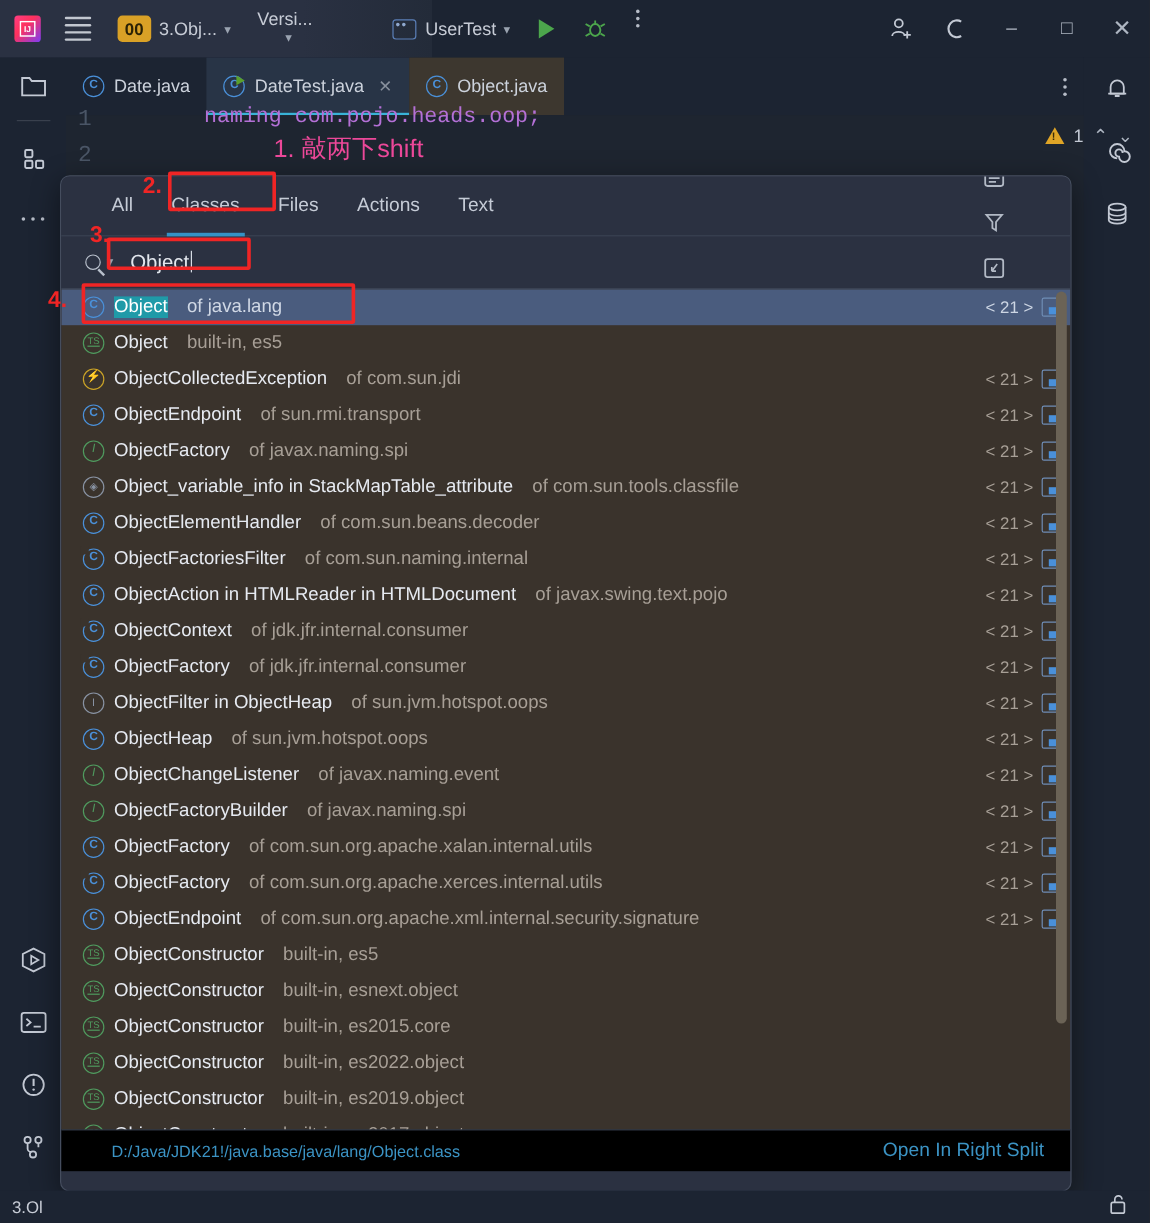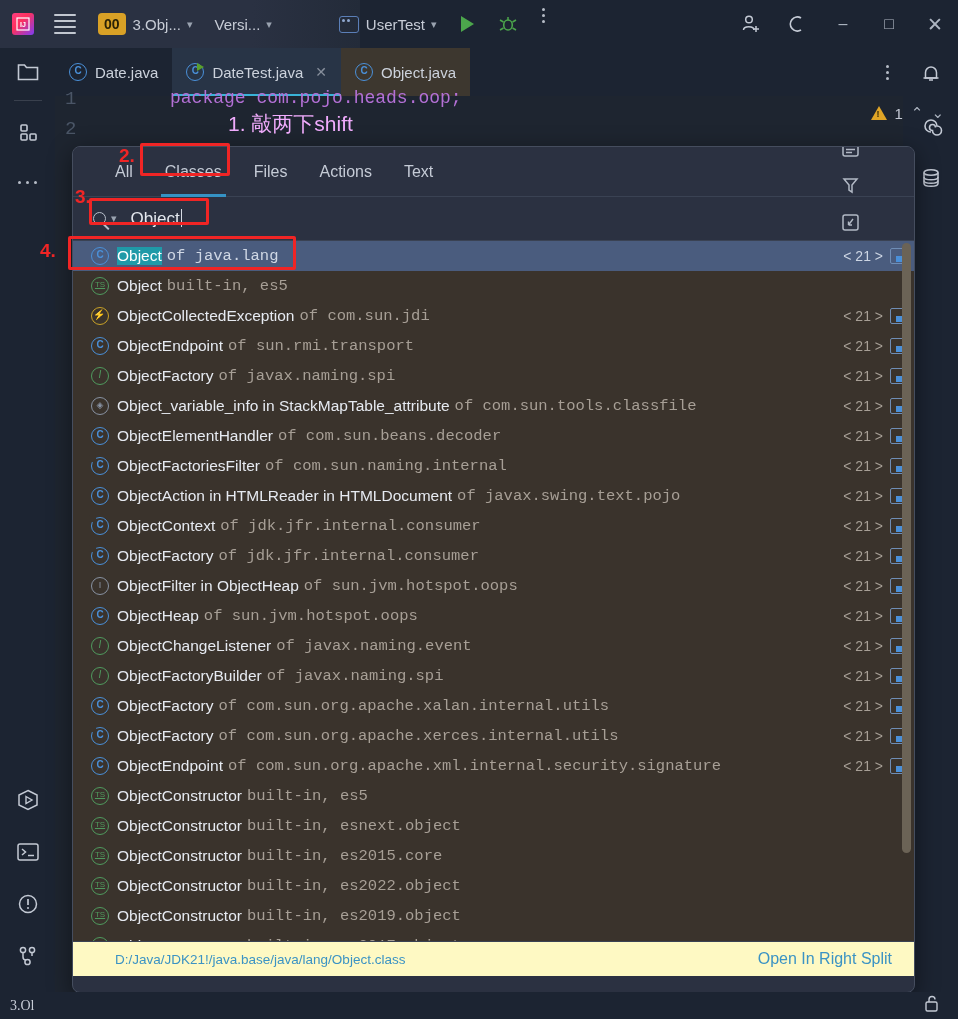--- a/index.html
+++ b/index.html
@@ -83,21 +83,21 @@
   .code-line { position:absolute; font-family:"Liberation Mono",monospace; font-size:18px; }
   .c-kw { color:#c678dd;}
   .warn-area { position:absolute; right:14px; top:104px; display:flex; align-items:center; gap:8px;}
   .warn-tri { width:0;height:0;border-left:8px solid transparent;border-right:8px solid transparent;border-bottom:14px solid #e0a526; position:relative;}
   .warn-tri::after{content:"!";position:absolute;left:-2px;top:3px;color:#3a2c06;font-size:9px;font-weight:bold;}
   .warn-cnt { color:#c3c9d4; font-size:15px;}
   .arrow-ud { color:#aeb6c2; font-size:15px;}
 
   
   .se-popup {
-    position:absolute; left:72px; top:146px; width:843px; height:847px;
+    position:absolute; left:50px; top:146px; width:843px; height:847px;
     background:#2b3141; border:1px solid #4a5costs; border-radius:8px;
     box-shadow: 0 6px 24px rgba(0,0,0,.45);
     overflow:hidden;
   }
   .se-popup { border:1px solid #454d5e; }
   .se-tabs {
     height:50px; display:flex; align-items:center; background:#2b3141; position:relative;
     border-bottom:1px solid #3a4253;
   }
   .se-tab { font-size:16px; color:#c5cbd6; padding:0 16px; height:50px; display:flex; align-items:center; position:relative;}
@@ -120,21 +120,21 @@
   .se-list {
     background:#3a332c; height:700px; overflow:hidden; position:relative;
   }
   .row {
     height:30px; display:flex; align-items:center; padding-left:18px; padding-right:10px;
     font-size:15.5px; color:#dfe3ea; white-space:nowrap;
   }
   .row.sel { background:#4a5c7e; }
   .row .nm { color:#e6eaf1; }
   .row .hl { background:#1f9aa8; color:#ffffff; }
-  .row .loc { color:#a79f96; margin-left:5px;font-family:Liberation Mono, monospace;}
+  .row .loc { color:#a79f96; margin-left:16px;}
   .row.sel .loc { color:#d0d8e5; }
   .row .right { margin-left:auto; display:flex; align-items:center; gap:7px; color:#a79f96; font-size:14px;}
   .row.sel .right { color:#cdd6e4; }
 
   .ic { width:18px; height:18px; margin-right:8px; flex:0 0 18px; position:relative; display:inline-block;}
   .ic-c { border:1.8px solid #4a90d9; border-radius:50%; color:#4a90d9; font-size:10px; text-align:center; line-height:14px; font-weight:bold;}
   .ic-i { border:1.8px solid #4f9a5e; border-radius:50%; color:#4f9a5e; font-size:10px; text-align:center; line-height:14px; font-style:italic;}
   .ic-ts { border:1.8px solid #4f9a5e; border-radius:50%; color:#4f9a5e; font-size:8px; text-align:center; line-height:14px;text-decoration:underline;}
   .ic-ex { border:1.8px solid #c9a227; border-radius:50%; color:#c9a227; font-size:10px; text-align:center; line-height:14px;}
   .ic-st { border:1.8px solid #8892a2; border-radius:50%; color:#8892a2; font-size:9px; text-align:center; line-height:14px;}
@@ -143,38 +143,38 @@
     border-left:7px solid #5aa02c;border-top:4px solid transparent;border-bottom:4px solid transparent;}
   .file-ico { width:14px;height:16px;border:1.5px solid #6f8db5; border-radius:2px; position:relative;}
   .file-ico::after{content:"";position:absolute;right:1px;bottom:1px;width:6px;height:6px;background:#4a90d9;}
 
   .se-scroll {
     position:absolute; right:3px; top:2px; width:9px; height:610px;
     background:#6b6356; border-radius:5px;
   }
 
   .se-foot {
-    height:35px; background:#fef9c3; display:flex; align-items:center;
+    height:35px; background:#000000; display:flex; align-items:center;
     padding:0 22px 0 42px; border-top:1px solid #3a4253;
   }
   .foot-path { color:#3b93c4; font-size:13.5px;}
   .foot-act { margin-left:auto; color:#3b93c4; font-size:16px;}
 
   
   .statusbar {
     position:absolute; left:0; top:992px; width:958px; height:27px;
-    background:#1c2432; display:flex; align-items:center;font-family:Liberation Serif, serif;
+    background:#1c2432; display:flex; align-items:center;
   }
   .sb-left { color:#c7ccd6; font-size:14px; margin-left:10px; }
   .sb-right { margin-left:auto; margin-right:18px; color:#c7ccd6; }
 
   
   .ann-box { position:absolute; border:3px solid #f02525; border-radius:2px; pointer-events:none;}
   .ann-txt { position:absolute; color:#f02525; font-size:19px; font-weight:600; font-family:"Liberation Sans",sans-serif;}
-  .ann-cn { position:absolute; color:#f0abfc; font-size:21px; font-family:"Liberation Sans",sans-serif;}
+  .ann-cn { position:absolute; color:#ec4899; font-size:21px; font-family:"Liberation Sans",sans-serif;}
 </style>
 </head>
 <body>
 
 <div id="root">
 
   <div class="toolbar">
     <div class="tb-left-gradient"></div>
     <div class="ij-logo" style="position:relative;z-index:2;">
       <svg width="14" height="14" viewBox="0 0 14 14">
@@ -186,21 +186,21 @@
       <i></i>
         <i></i>
         <i></i>
         <i></i>
     </div>
     <div class="tb-item" style="position:relative;z-index:2;">
       <span class="proj-badge">00</span>
       <span class="tb-text">3.Obj...</span>
       <span class="chev">▾</span>
     </div>
-    <div class="tb-item" style="margin-left:22px;position:relative;z-index:2;">
+    <div class="tb-item" style="margin-left:22px;position:relative;z-index:2;flex-direction:column;">
       <span class="tb-text" style="margin-left:0">Versi...</span>
       <span class="chev">▾</span>
     </div>
 
     <div class="tb-item" style="margin-left:65px;">
       <div class="runcfg-icon"></div>
       <span class="tb-text">UserTest</span>
       <span class="chev">▾</span>
     </div>
     <div class="tb-item" style="margin-left:24px;">
@@ -333,21 +333,21 @@
         <path d="M4 5.5 V16.5 c0 1.6 3.1 2.8 7 2.8 s7 -1.2 7 -2.8 V5.5" fill="none" stroke="#c3c9d4" stroke-width="1.5"></path>
         <path d="M4 10 c0 1.6 3.1 2.8 7 2.8 s7 -1.2 7 -2.8" fill="none" stroke="#c3c9d4" stroke-width="1.4"></path>
         <path d="M4 13.5 c0 1.6 3.1 2.8 7 2.8 s7 -1.2 7 -2.8" fill="none" stroke="#c3c9d4" stroke-width="1.4"></path>
       </svg>
     </div>
   </div>
 
   <div class="editor">
     <div class="gutter-num" style="left:10px; top:-8px;">1</div>
     <div class="gutter-num" style="left:10px; top:22px;">2</div>
-    <div class="code-line c-kw" style="left:115px; top:-8px; color:#b470d6;">package com.pojo.heads.oop;</div>
+    <div class="code-line c-kw" style="left:115px; top:-8px; color:#b470d6;">naming com.pojo.heads.oop;</div>
   </div>
   <div class="warn-area">
     <div class="warn-tri"></div>
     <span class="warn-cnt">1</span>
     <span class="arrow-ud">⌃</span>
     <span class="arrow-ud">⌄</span>
   </div>
 
   <div class="se-popup">
 

